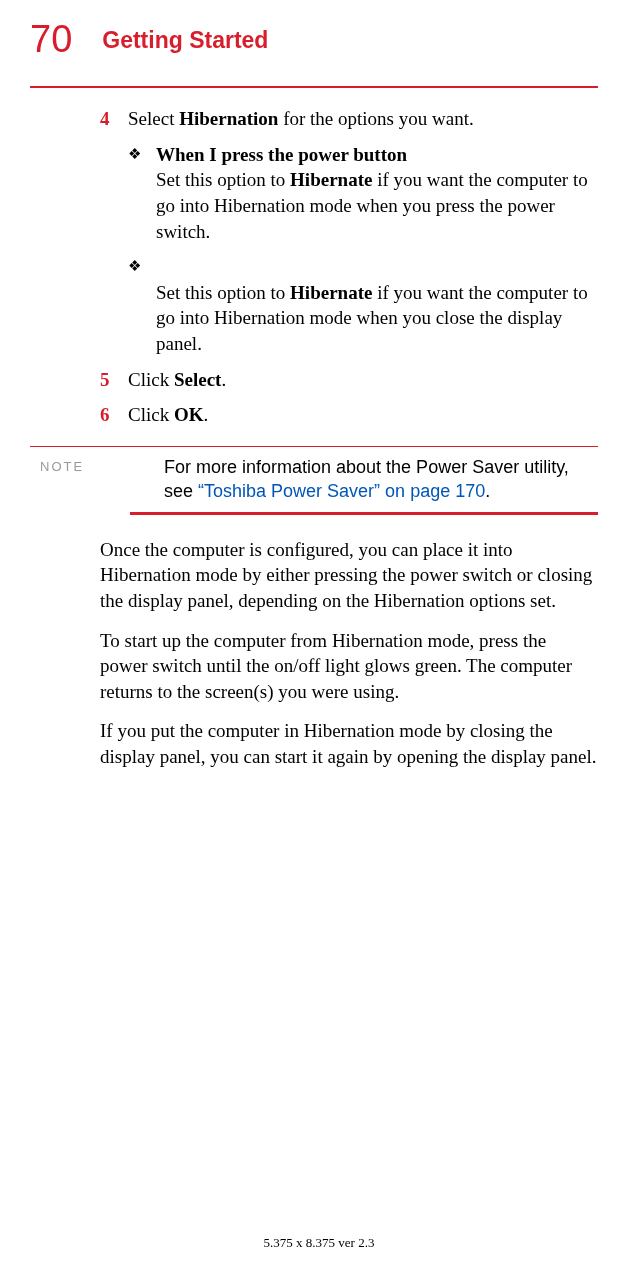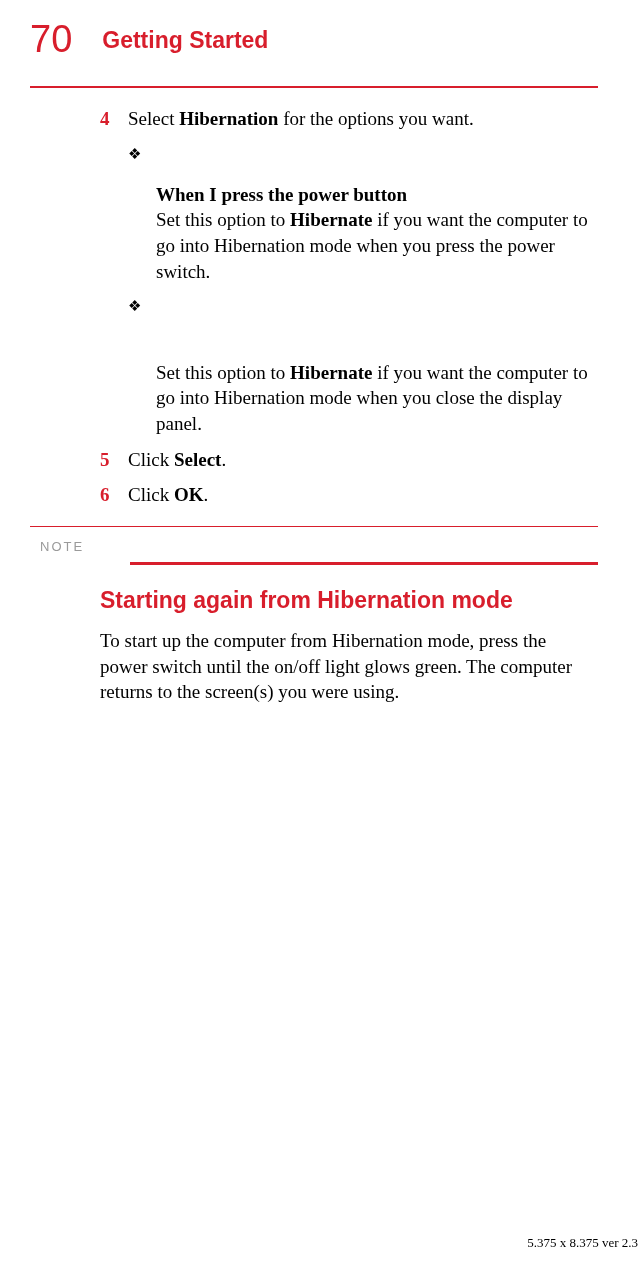--- a/index.html
+++ b/index.html
@@ -68,21 +68,21 @@
     font-size: 19px;
     line-height: 1.35;
   }
   .bullet-mark {
     width: 28px;
     flex-shrink: 0;
     color: #000;
     font-size: 15px;
     line-height: 1.6;
   }
-  .bullet-body { flex: 1; margin-top: 40px; }
+  .bullet-body { flex: 1; }
   .bold { font-weight: bold; text-align: center; }
   .thin-rule {
     border: none;
     border-top: 1.5px solid #d81e2c;
     margin: 18px 0 8px 0;
   }
   .note-row {
     display: flex;
     align-items: flex-start;
     margin-top: 4px;
@@ -123,21 +123,21 @@
     font-weight: bold;
     font-size: 23px;
     margin: 18px 0 14px 0;
     font-stretch: condensed;
   }
   .footer {
     position: absolute;
     bottom: 20px;
     left: 0;
     width: 100%;
-    text-align: right;
+    text-align: center;
     font-size: 13px;
     font-family: "Times New Roman", Times, serif;
   }
 </style>
 </head>
 <body>
 
 <div class="header-row">
   <div class="page-number">70</div>
   <div class="header-titles">
@@ -185,24 +185,28 @@
       <span>Click </span><span class="bold">OK</span><span>.</span>
     </div>
   </div>
 
 </div>
 
 <hr class="thin-rule">
 
 <div class="note-row">
   <div class="note-label">NOTE</div>
+  <div class="note-text">
+    <span>For more information about the Power Saver utility, see </span><span class="note-link">“Toshiba Power Saver” on page 170</span><span>.</span>
+  </div>
 </div>
 
 <hr class="note-bottom-rule">
 
 <div class="content">
-
-  <h2 class="subheading">Starting again from Hibernation mode</h2>
+  <p class="paragraph">Once the computer is configured, you can place it into Hibernation mode by either pressing the power switch or closing the display panel, depending on the Hibernation options set.</p>
+
 
   <p class="paragraph">To start up the computer from Hibernation mode, press the power switch until the on/off light glows green. The computer returns to the screen(s) you were using.</p>
+  <p class="paragraph">If you put the computer in Hibernation mode by closing the display panel, you can start it again by opening the display panel.</p>
 </div>
 
 <div class="footer">5.375 x 8.375 ver 2.3</div>
 
 </body></html>

